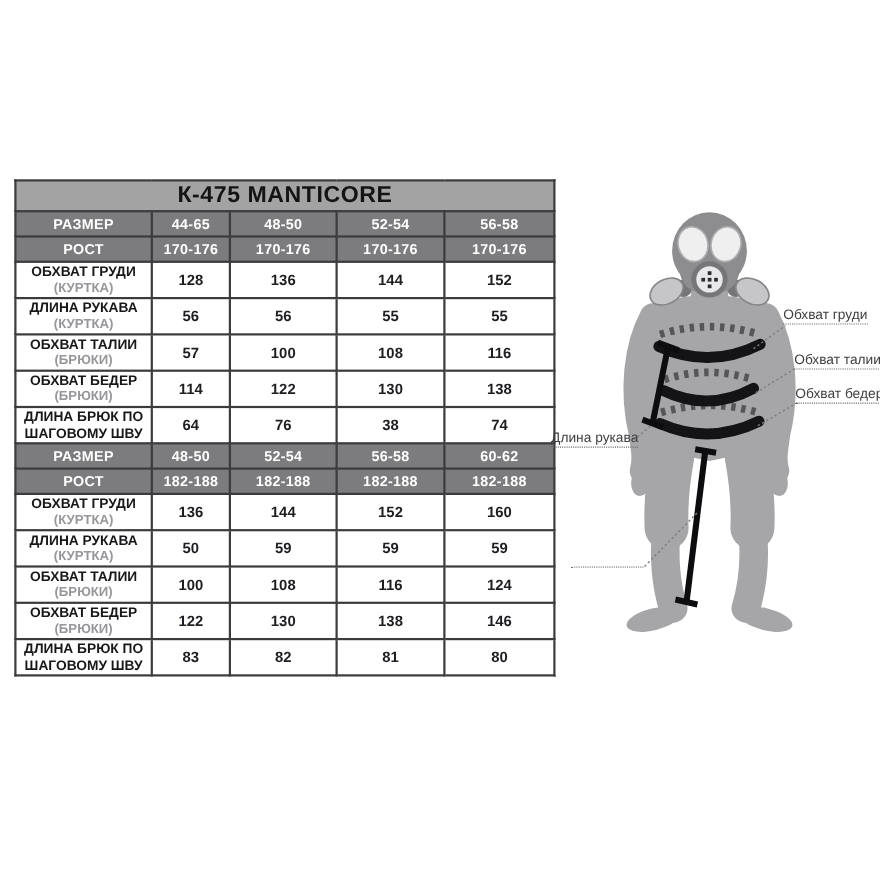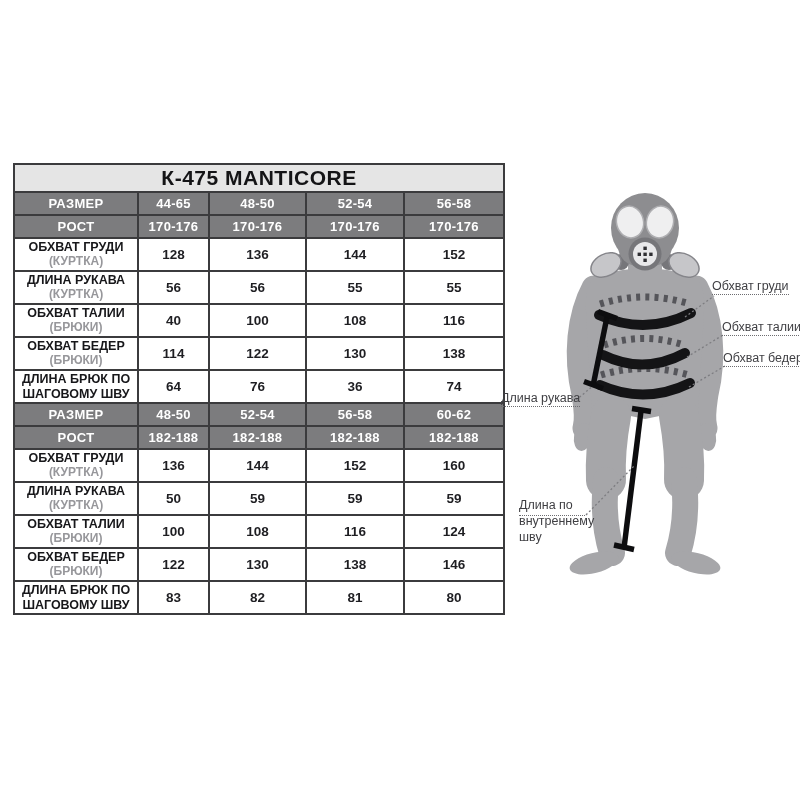--- a/index.html
+++ b/index.html
@@ -10,21 +10,21 @@
   }
   
   .size-table{
     position:absolute;left:13px;top:163px;width:490px;
     border-collapse:collapse;table-layout:fixed;
   }
   .size-table td{
     border:2px solid #3b3b3d;text-align:center;vertical-align:middle;padding:0;
   }
   tr.title-row td{
-    height:26px;background:#e5e5e5;color:#141416;
+    height:26px;background:#a3a3a3;color:#141416;
     font-size:21px;font-weight:bold;letter-spacing:.5px;
   }
   tr.hdr td{
     height:21px;background:#7c7c7e;color:#ffffff;
     font-size:13px;font-weight:bold;letter-spacing:.3px;
   }
   tr.data td{
     height:31px;color:#1e1e22;font-size:13.5px;font-weight:bold;
   }
   tr.data td.lbl .main{font-size:12.5px;font-weight:bold;color:#17171a;line-height:1.15}
@@ -87,42 +87,42 @@
         <td class="val">56</td>
         <td class="val">56</td>
         <td class="val">55</td>
         <td class="val">55</td>
       </tr>
       <tr class="data">
         <td class="lbl">
           <div class="main">ОБХВАТ ТАЛИИ</div>
           <div class="sub">(БРЮКИ)</div>
         </td>
-        <td class="val">40</td>
+        <td class="val">57</td>
         <td class="val">100</td>
         <td class="val">108</td>
         <td class="val">116</td>
       </tr>
       <tr class="data">
         <td class="lbl">
           <div class="main">ОБХВАТ БЕДЕР</div>
           <div class="sub">(БРЮКИ)</div>
         </td>
         <td class="val">114</td>
         <td class="val">122</td>
         <td class="val">130</td>
         <td class="val">138</td>
       </tr>
       <tr class="data">
         <td class="lbl">
           <div class="main">ДЛИНА БРЮК ПО ШАГОВОМУ ШВУ</div>
         </td>
         <td class="val">64</td>
         <td class="val">76</td>
-        <td class="val">36</td>
+        <td class="val">38</td>
         <td class="val">74</td>
       </tr>
       <tr class="hdr">
         <td>РАЗМЕР</td>
         <td>48-50</td>
         <td>52-54</td>
         <td>56-58</td>
         <td>60-62</td>
       </tr>
       <tr class="hdr">
@@ -253,15 +253,14 @@
       <path d="M190,179 L226,157"></path>
       <path d="M192,209 L228,188"></path>
       <path d="M79,222 L96,208"></path>
       <path d="M89,337 L138,287"></path>
     </g>
   </svg>
   <div class="ann" style="left:215px;top:101px">Обхват груди</div>
   <div class="ann" style="left:225px;top:142px">Обхват талии</div>
   <div class="ann" style="left:226px;top:173px">Обхват бедер</div>
   <div class="ann" style="left:4px;top:213px">Длина рукава</div>
-  <div class="ann multi" style="left:22px;top:320px">Длина по внутреннему шву</div>
   <div class="dotline" style="left:22px;top:337px;width:66px"></div>
 </div>
 
 </body></html>

